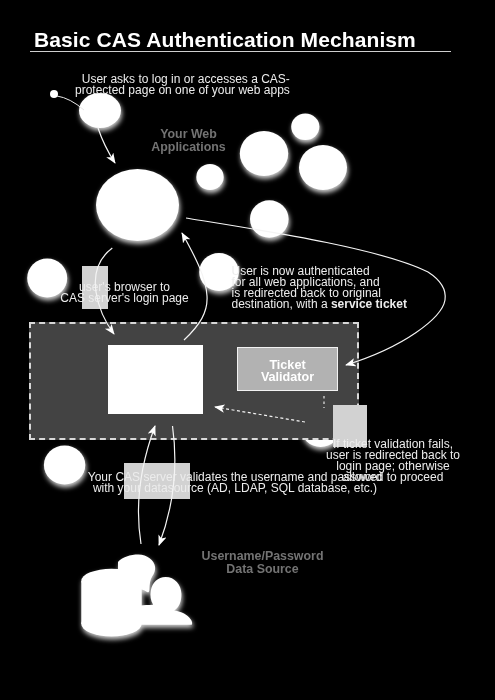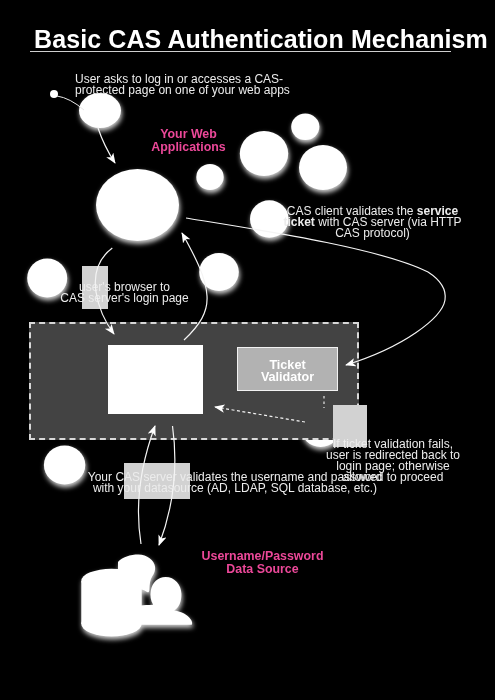--- a/index.html
+++ b/index.html
@@ -1,24 +1,24 @@
 <!DOCTYPE html>
 <html><head>
 <meta charset="utf-8">
 <style>
   html,body{margin:0;padding:0;background:#000;width:495px;height:700px;overflow:hidden;}
   body{font-family:"Liberation Sans",sans-serif;color:#fff;-webkit-font-smoothing:antialiased;text-rendering:optimizeLegibility;}
   #stage{position:relative;width:495px;height:700px;background:#000;}
 
-  .title{position:absolute;left:34px;top:29px;font-size:25px;font-weight:bold;color:#ffffff;letter-spacing:0.1px;line-height:21px;}
+  .title{position:absolute;left:34px;top:29px;font-size:21px;font-weight:bold;color:#ffffff;letter-spacing:0.1px;line-height:21px;}
   .title-rule{position:absolute;left:30px;top:51px;width:421px;height:1.2px;background:#cfcfcf;}
 
   .txt{position:absolute;font-size:12px;line-height:11.3px;color:#ececec;white-space:pre;}
   .ctr{text-align:center;}
-  .lbl{position:absolute;font-size:12.4px;line-height:13px;font-weight:bold;color:#ec4899;white-space:pre;text-align:center;}
+  .lbl{position:absolute;font-size:12.4px;line-height:13px;font-weight:bold;color:#737373;white-space:pre;text-align:center;}
 
   svg.layer{position:absolute;left:0;top:0;width:495px;height:700px;pointer-events:none;}
 
   .grayrect{position:absolute;background:#d2d2d2;}
 
   .casbox{position:absolute;left:29px;top:322px;width:330px;height:118px;background:#434343;
           border:2px dashed #d8d8d8;box-sizing:border-box;}
   .loginimg{position:absolute;left:108px;top:345px;width:95px;height:69px;background:#ffffff;}
   .tvbox{position:absolute;left:237px;top:347px;width:101px;height:44px;background:#b2b2b2;border:1px solid #f2f2f2;box-sizing:border-box;}
   .tvlabel{position:absolute;left:0;top:2px;width:100%;height:100%;display:flex;align-items:center;justify-content:center;
@@ -96,27 +96,27 @@
 
   <div class="grayrect" style="left:82px;top:266px;width:26px;height:43px;"></div>
   <div class="grayrect" style="left:123.6px;top:462.7px;width:66px;height:36px;"></div>
   <div class="grayrect" style="left:333px;top:404.5px;width:33.5px;height:42.6px;"></div>
 
   <div class="lbl" style="left:143px;top:128px;width:91px;">Your Web
 Applications</div>
   <div class="lbl" style="left:175px;top:550px;width:175px;">Username/Password
 Data Source</div>
 
-  <div class="txt" style="left:75px;top:73.5px;">User asks to log in or accesses a CAS-
+  <div class="txt" style="left:75px;top:73.5px;text-align:right;">User asks to log in or accesses a CAS-
 protected page on one of your web apps</div>
 
-  <div class="txt ctr" style="left:265px;top:205.5px;width:215px;"><span>CAS client validates the </span><b>service</b><br><b>ticket</b><span> with CAS server (via HTTP</span><br><span>CAS protocol)</span></div>
 
   <div class="txt ctr" style="left:34px;top:270.5px;width:181px;"><br><span>user's browser to</span><br><span>CAS server's login page</span></div>
 
+  <div class="txt" style="left:231.5px;top:265.5px;width:215px;"><span>User is now authenticated</span><br><span>for all web applications, and</span><br><span>is redirected back to original</span><br><span>destination, with a </span><b>service ticket</b></div>
 
   <div class="txt ctr" style="left:298px;top:410.5px;width:190px;margin-top:28px;">If ticket validation fails,
 user is redirected back to
 login page; otherwise
 allowed to proceed</div>
 
   <div class="txt ctr" style="left:40px;top:471.5px;width:390px;">Your CAS server validates the username and password
 with your datasource (AD, LDAP, SQL database, etc.)</div>
 
   <svg class="layer" id="arrows" viewBox="0 0 495 700">

